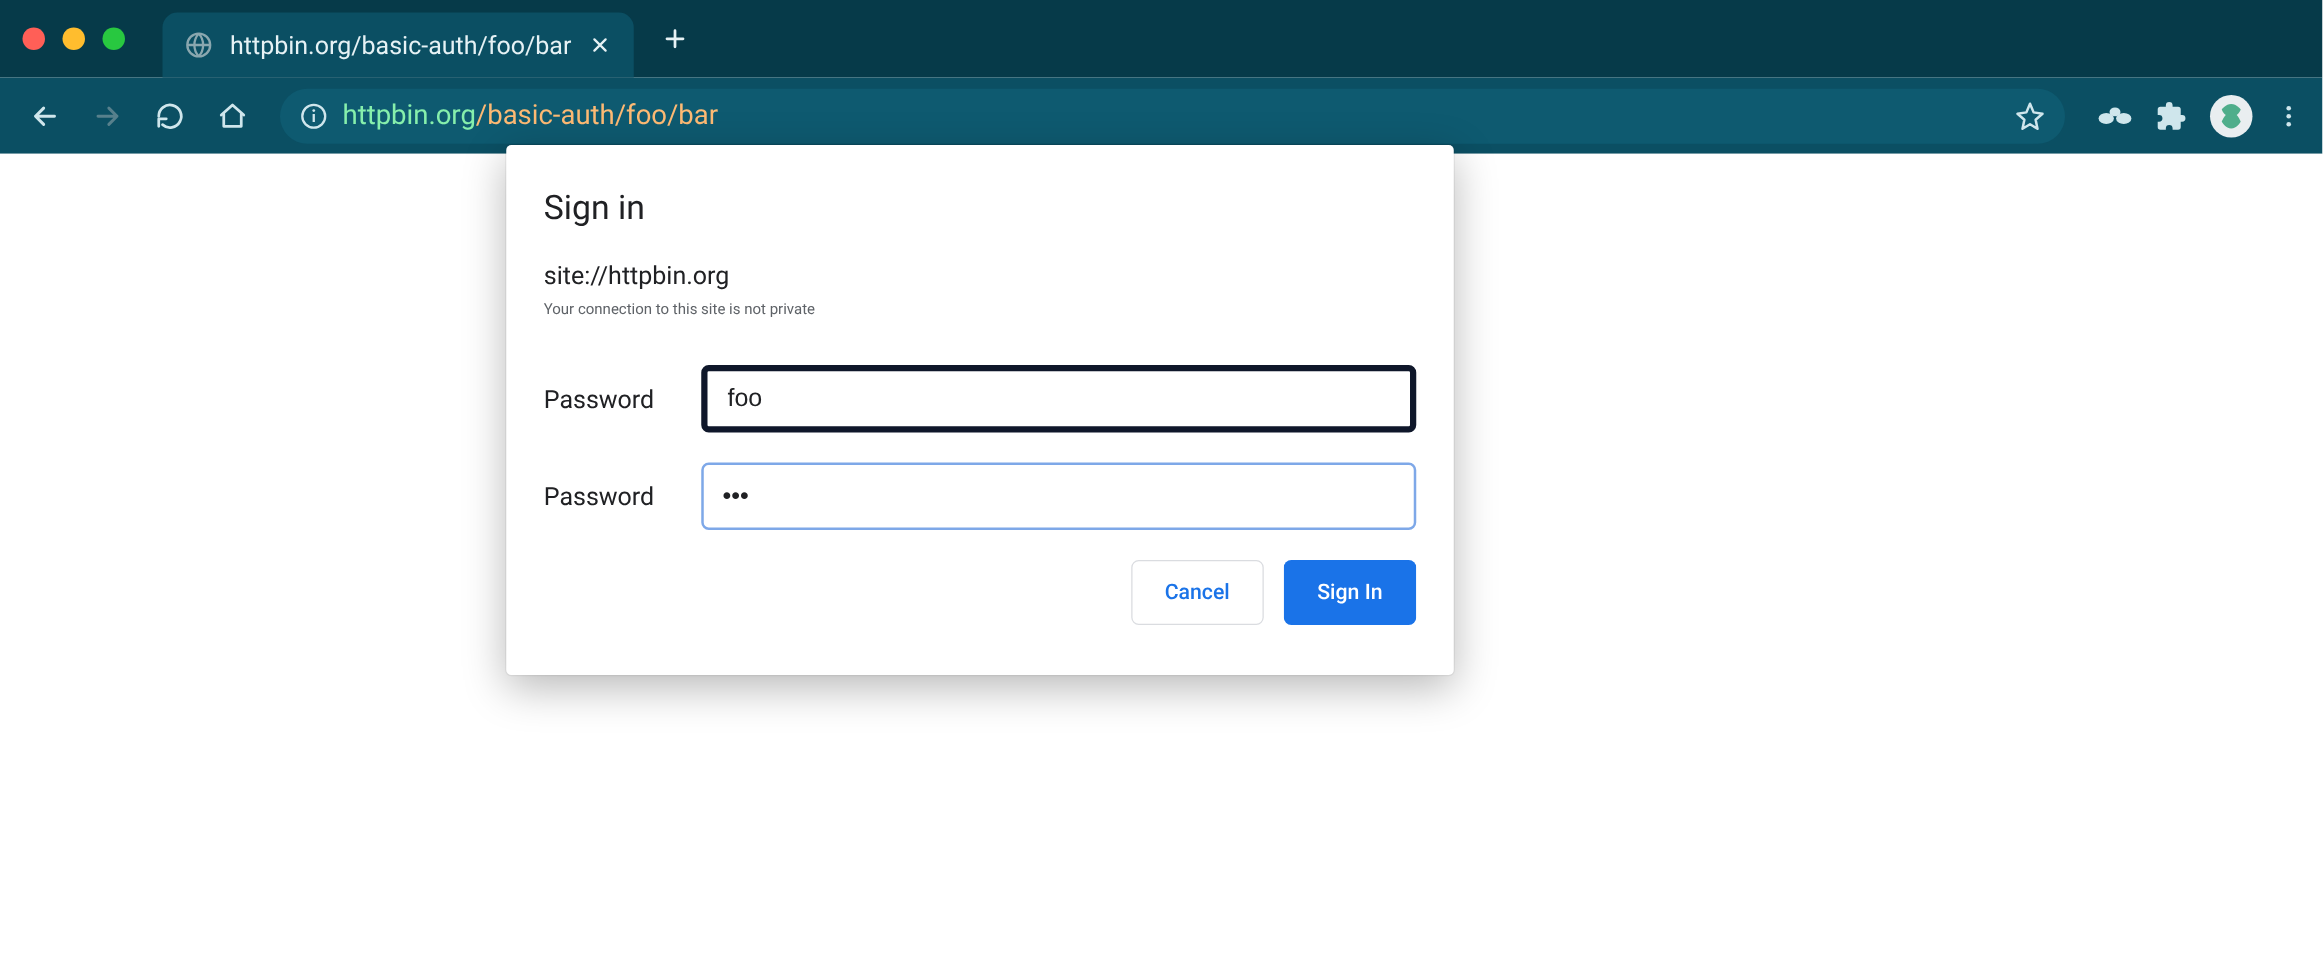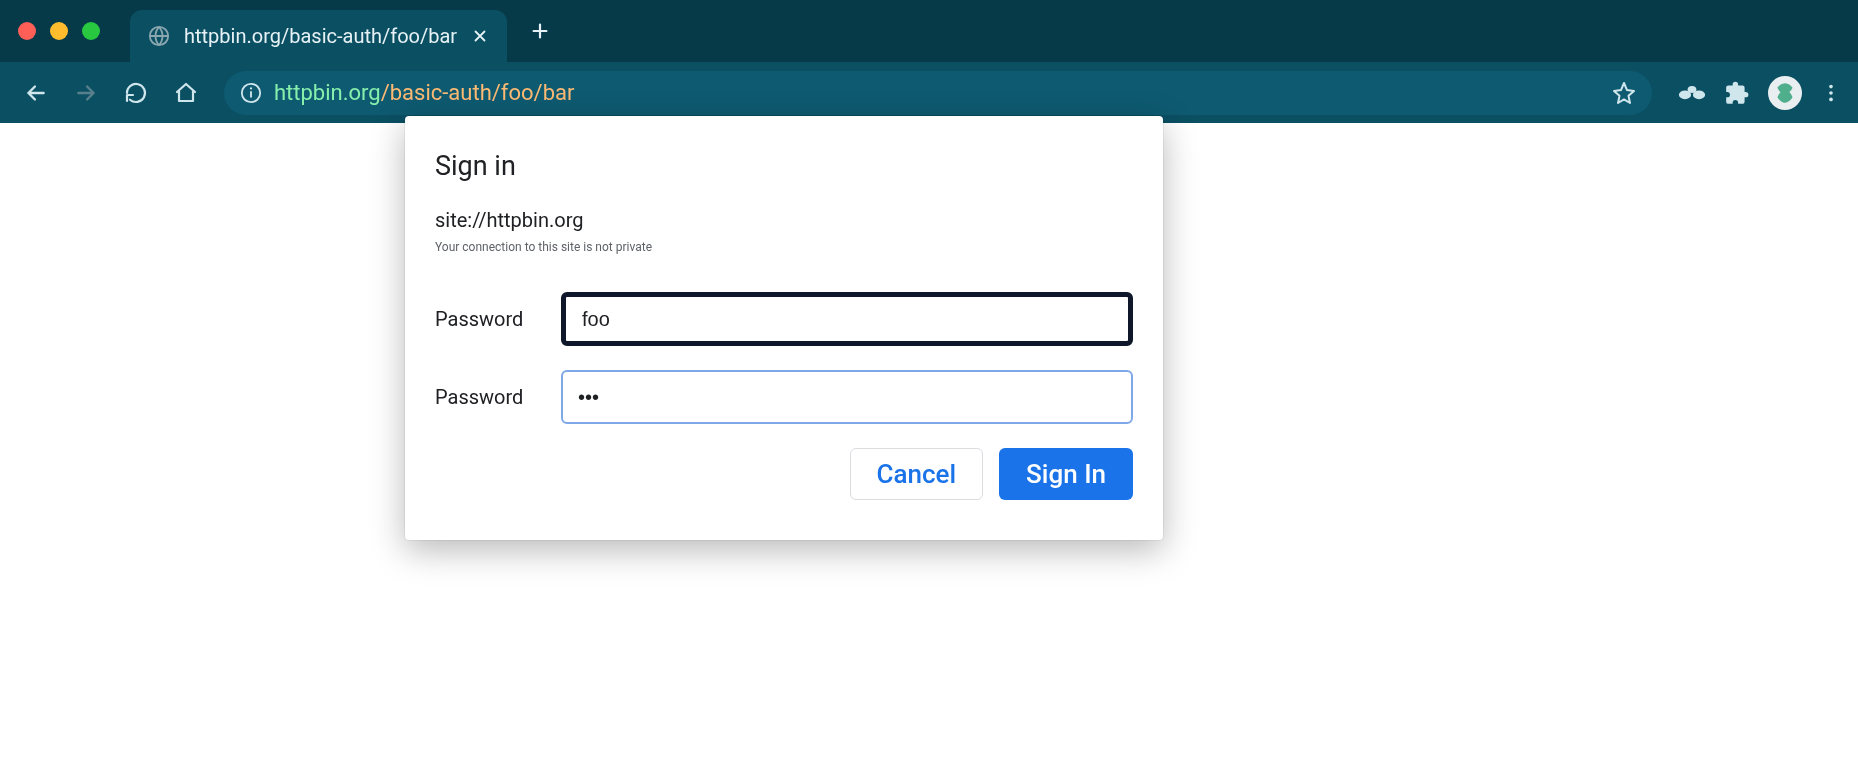--- a/index.html
+++ b/index.html
@@ -183,21 +183,21 @@
   .actions {
     display: flex;
     justify-content: flex-end;
     gap: 16px;
     margin-top: 18px;
   }
   .btn {
     height: 52px;
     padding: 0 26px;
     border-radius: 6px;
-    font-size: 26px;
+    font-size: 17px;
     font-weight: 500;
     cursor: pointer;
     display: flex;
     align-items: center;
     justify-content: center;
     border: 1px solid transparent;
   }
   .btn.cancel {
     background: #ffffff;
     color: #1a73e8;

